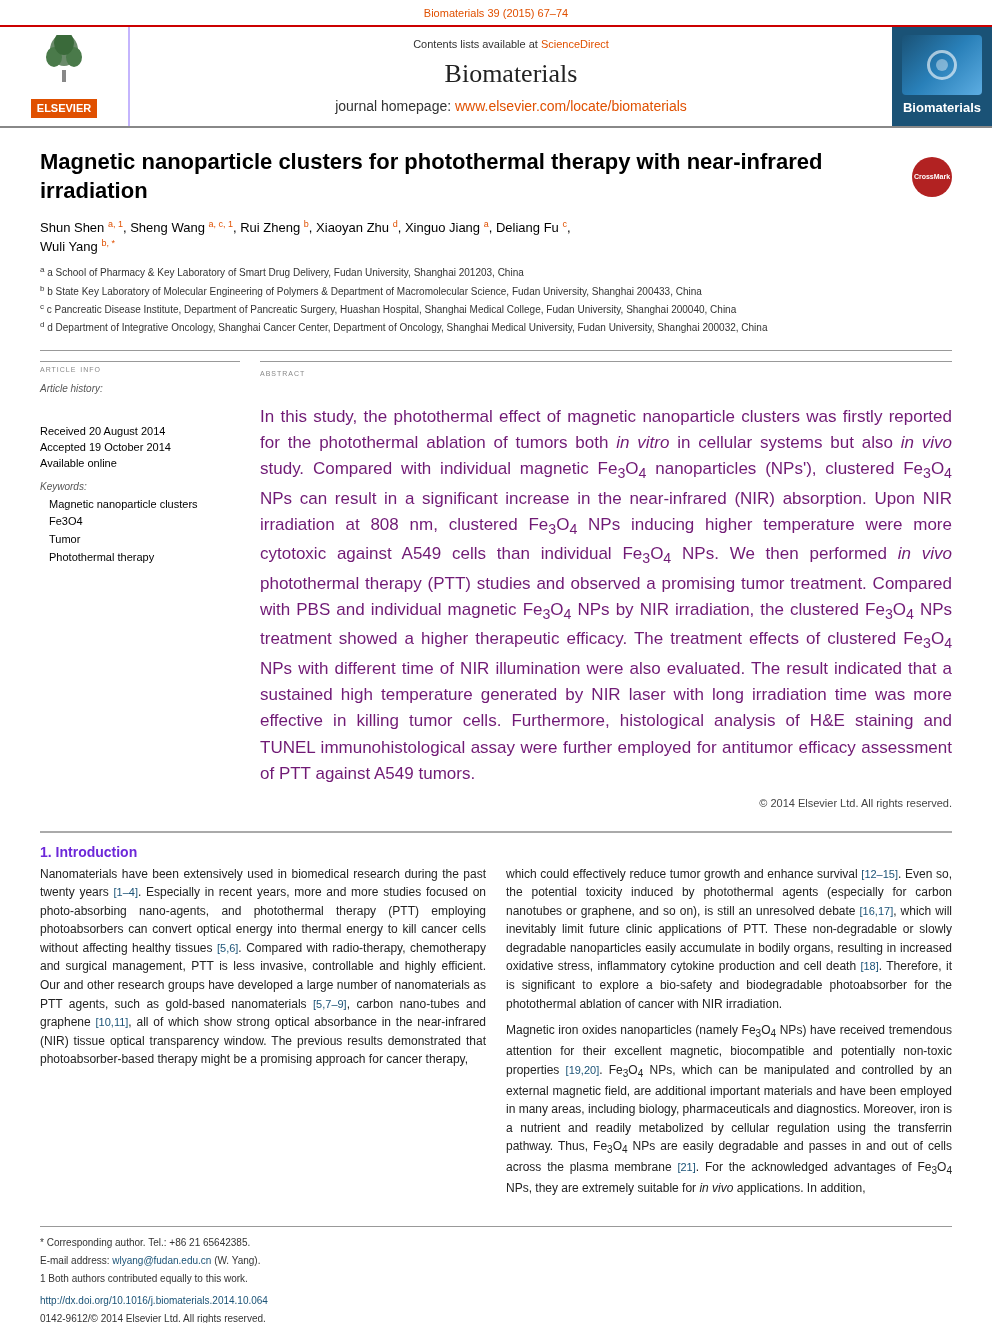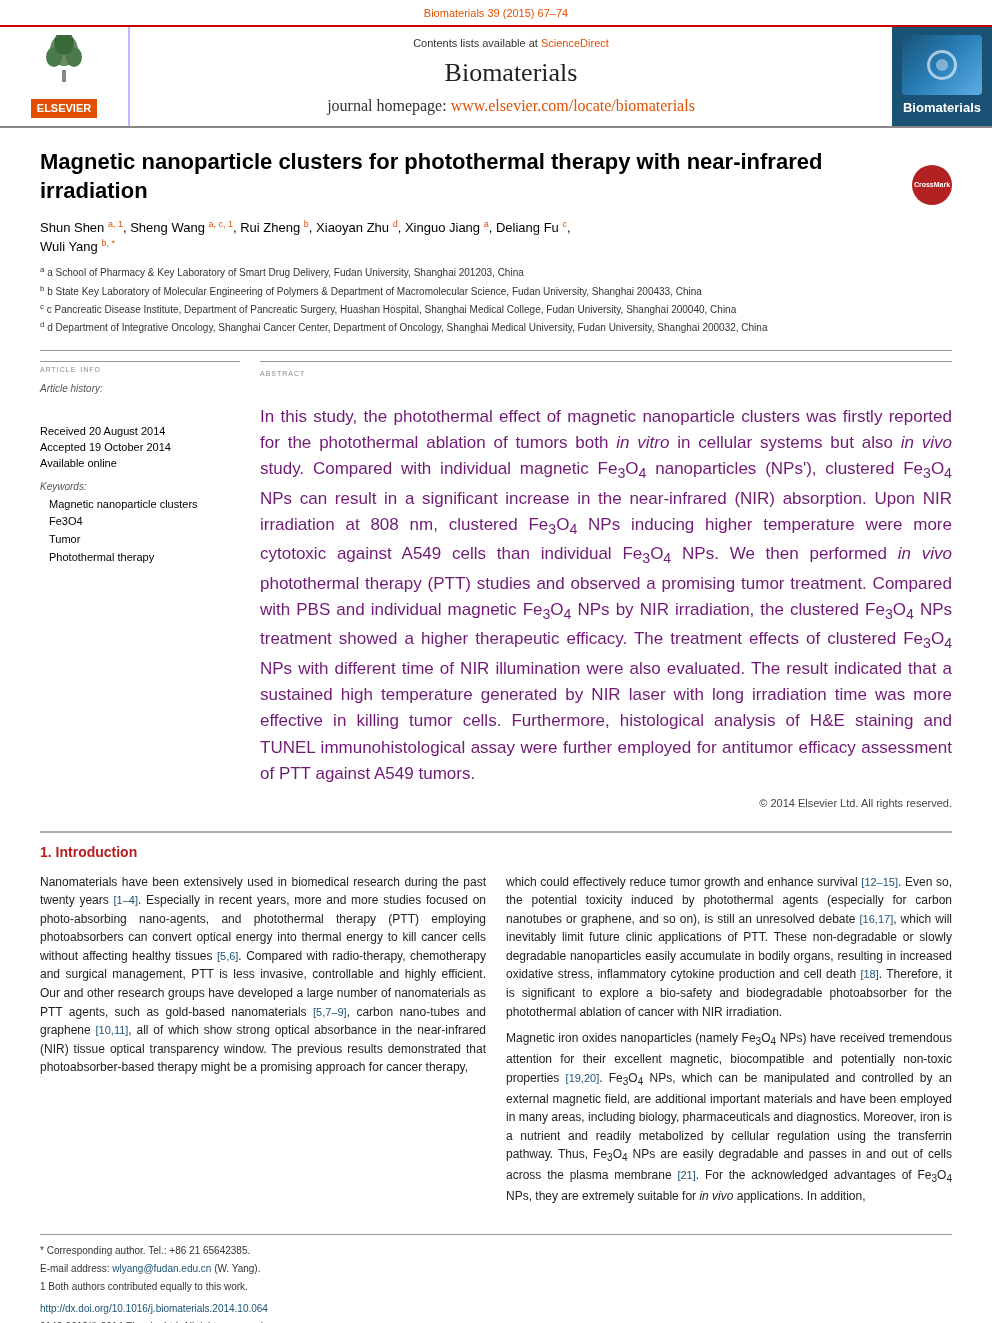--- a/index.html
+++ b/index.html
@@ -73,22 +73,22 @@
       text-decoration: none;
     }
     .journal-name-main {
       font-size: 26px;
       font-weight: normal;
       color: #222;
       font-family: 'Times New Roman', serif;
       margin-bottom: 4px;
     }
     .journal-homepage-line {
-      font-size: 16px;
-      font-family: Liberation Serif, serif;
+      font-size: 14px;
+      font-family: Liberation Sans, sans-serif;
       color: #333;
     }
     .journal-homepage-line a {
       color: #e05000;
       text-decoration: none;
     }
     .journal-header-right {
       width: 100px;
       display: flex;
       align-items: center;
@@ -111,21 +111,21 @@
     }
 
     
     .article-content {
       padding: 20px 40px 20px 40px;
     }
 
     
     .article-title-section {
       display: flex;
-      align-items: flex-end;
+      align-items: center;
       margin-bottom: 12px;
     }
     .article-title {
       flex: 1;
       font-size: 22px;
       font-weight: bold;
       font-family: Arial, sans-serif;
       line-height: 1.3;
       color: #000;
     }
@@ -257,22 +257,22 @@
     
     .introduction-section {
       margin-top: 20px;
       border-top: 2px solid #aaa;
       padding-top: 10px;
     }
     .section-number-title {
       font-size: 14px;
       font-weight: bold;
       font-family: Arial, sans-serif;
-      margin-bottom: 10px;
-      color: #b91c1c;
+      margin-bottom: 2px;
+      color: #6d28d9;
     }
     .intro-columns {
       display: flex;
       gap: 20px;
     }
     .intro-col {
       flex: 1;
       font-size: 12px;
       line-height: 1.55;
       text-align: justify;

